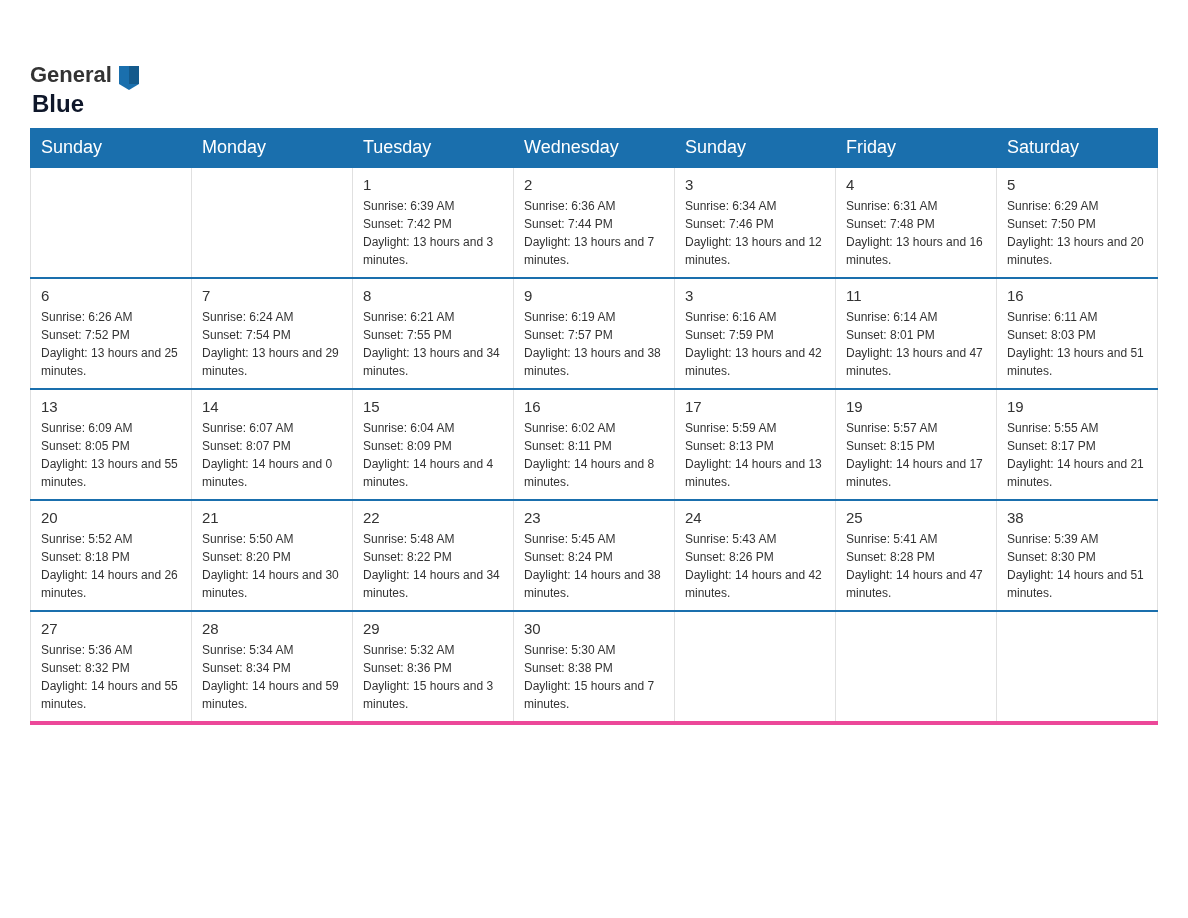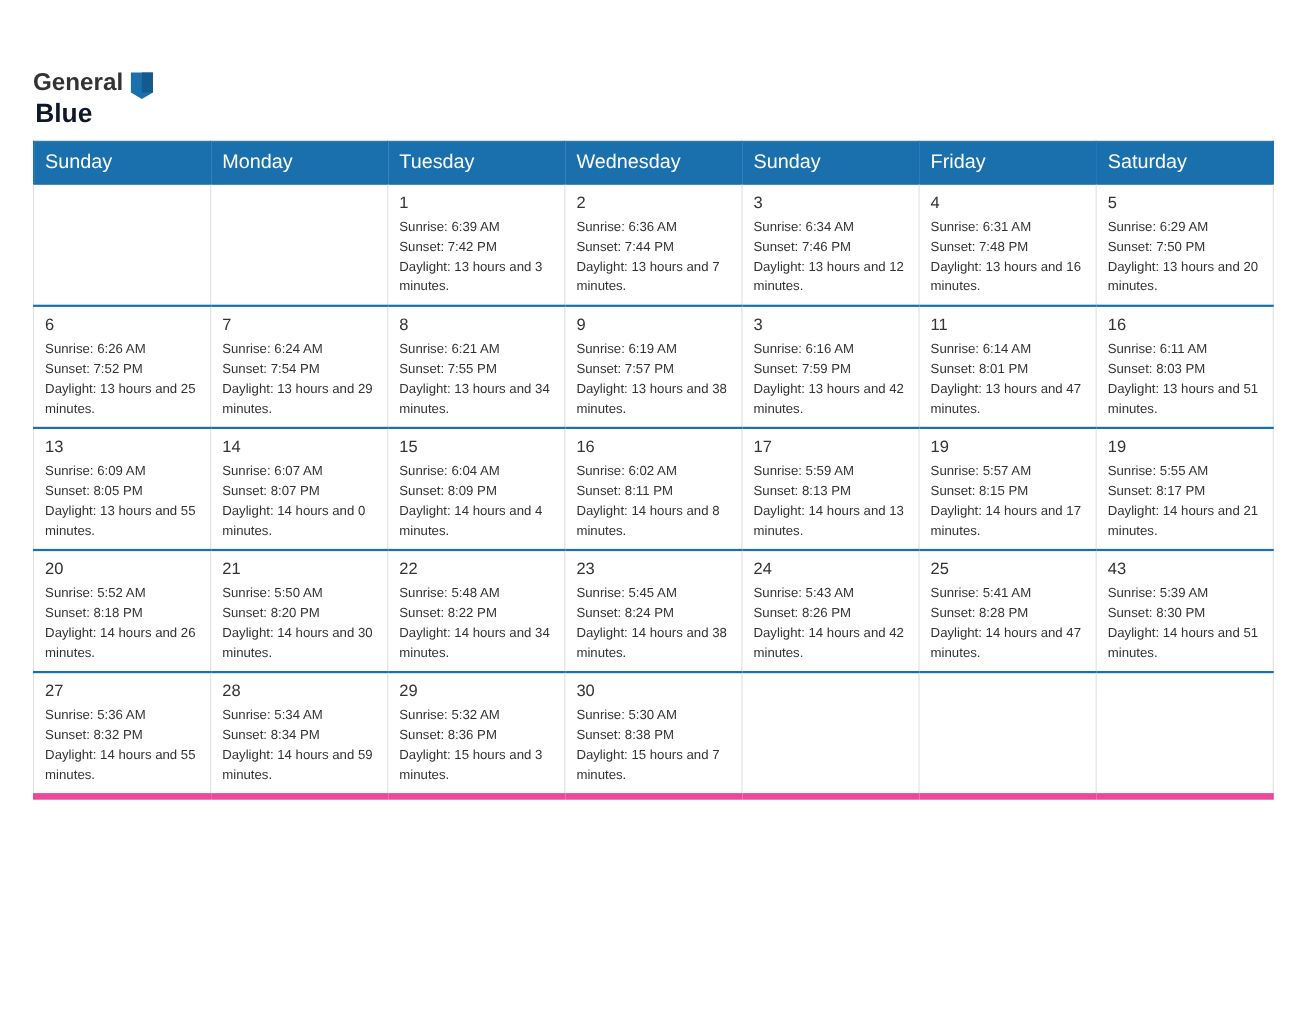--- a/index.html
+++ b/index.html
@@ -65,21 +65,21 @@
       font-size: 13px;
       color: #333;
     }
     .calendar tr td {
       border-top: 2px solid #1a6fad;
       border-bottom: 1px solid #e0e0e0;
       border-left: 1px solid #e0e0e0;
       border-right: 1px solid #e0e0e0;
     }
     .calendar tr:last-child td {
-      border-bottom: 6px solid #ec4899;
+      border-bottom: 4px solid #ec4899;
       margin-left: 41px;
     }
     .day-number {
       font-size: 15px;
       font-weight: normal;
       color: #333;
       display: block;
       margin-bottom: 4px;
     }
     .day-info {
@@ -234,21 +234,21 @@
         </td>
         <td>
           <span class="day-number">24</span>
           <div class="day-info">Sunrise: 5:43 AM<br>Sunset: 8:26 PM<br>Daylight: 14 hours and 42 minutes.</div>
         </td>
         <td>
           <span class="day-number">25</span>
           <div class="day-info">Sunrise: 5:41 AM<br>Sunset: 8:28 PM<br>Daylight: 14 hours and 47 minutes.</div>
         </td>
         <td>
-          <span class="day-number">43</span>
+          <span class="day-number">38</span>
           <div class="day-info">Sunrise: 5:39 AM<br>Sunset: 8:30 PM<br>Daylight: 14 hours and 51 minutes.</div>
         </td>
       </tr>
       <tr>
         <td>
           <span class="day-number">27</span>
           <div class="day-info">Sunrise: 5:36 AM<br>Sunset: 8:32 PM<br>Daylight: 14 hours and 55 minutes.</div>
         </td>
         <td>
           <span class="day-number">28</span>

